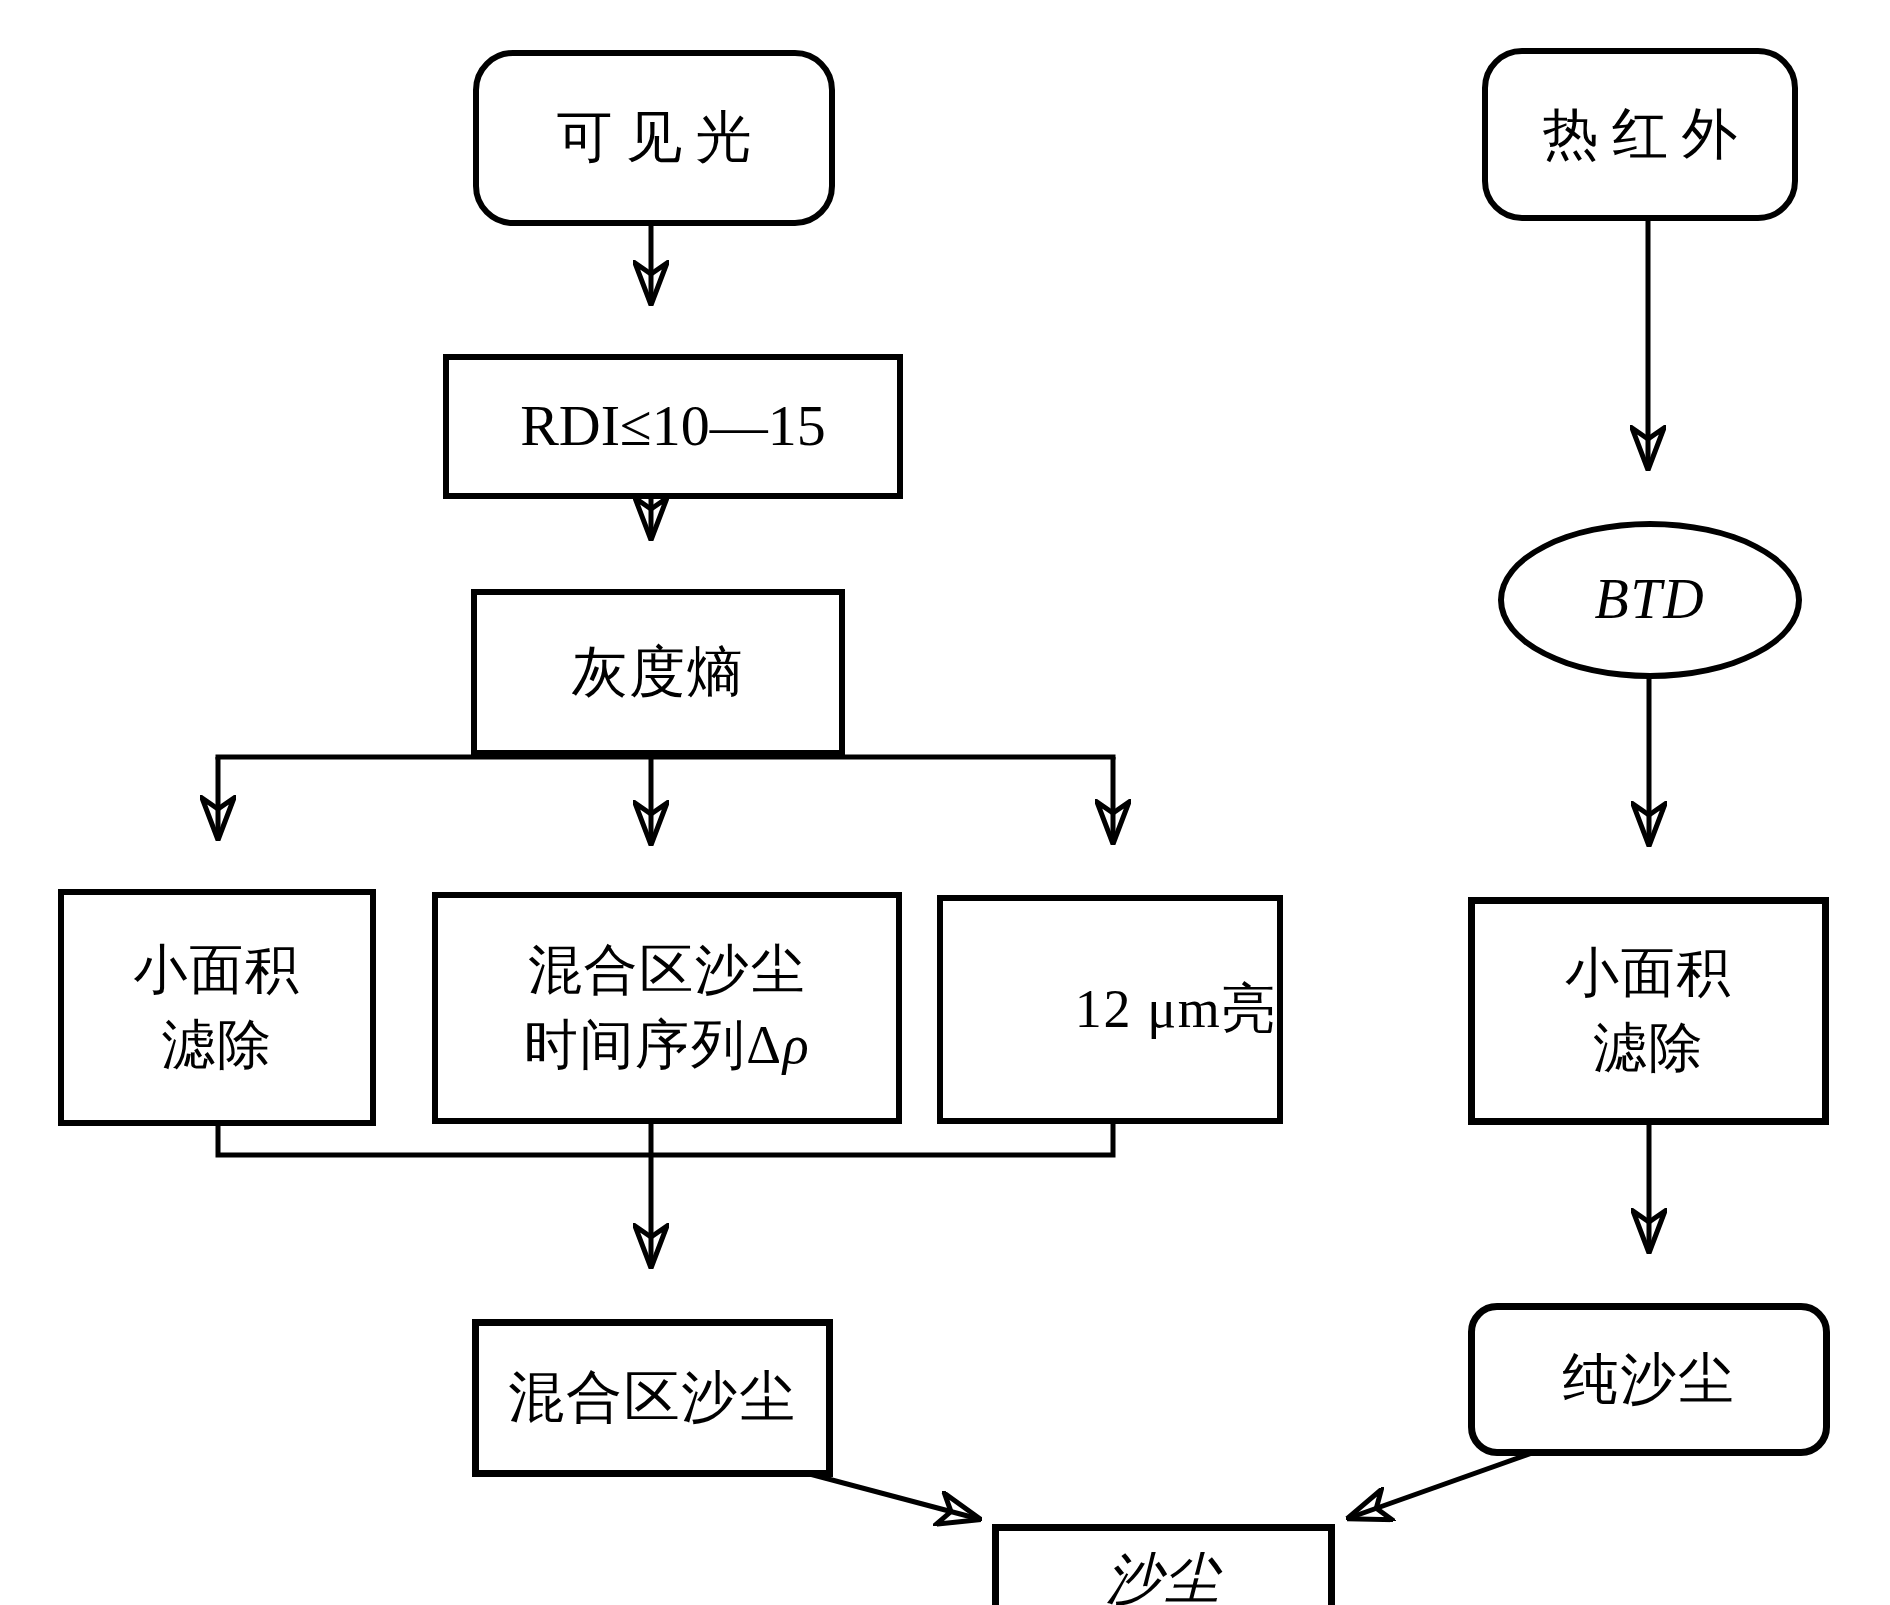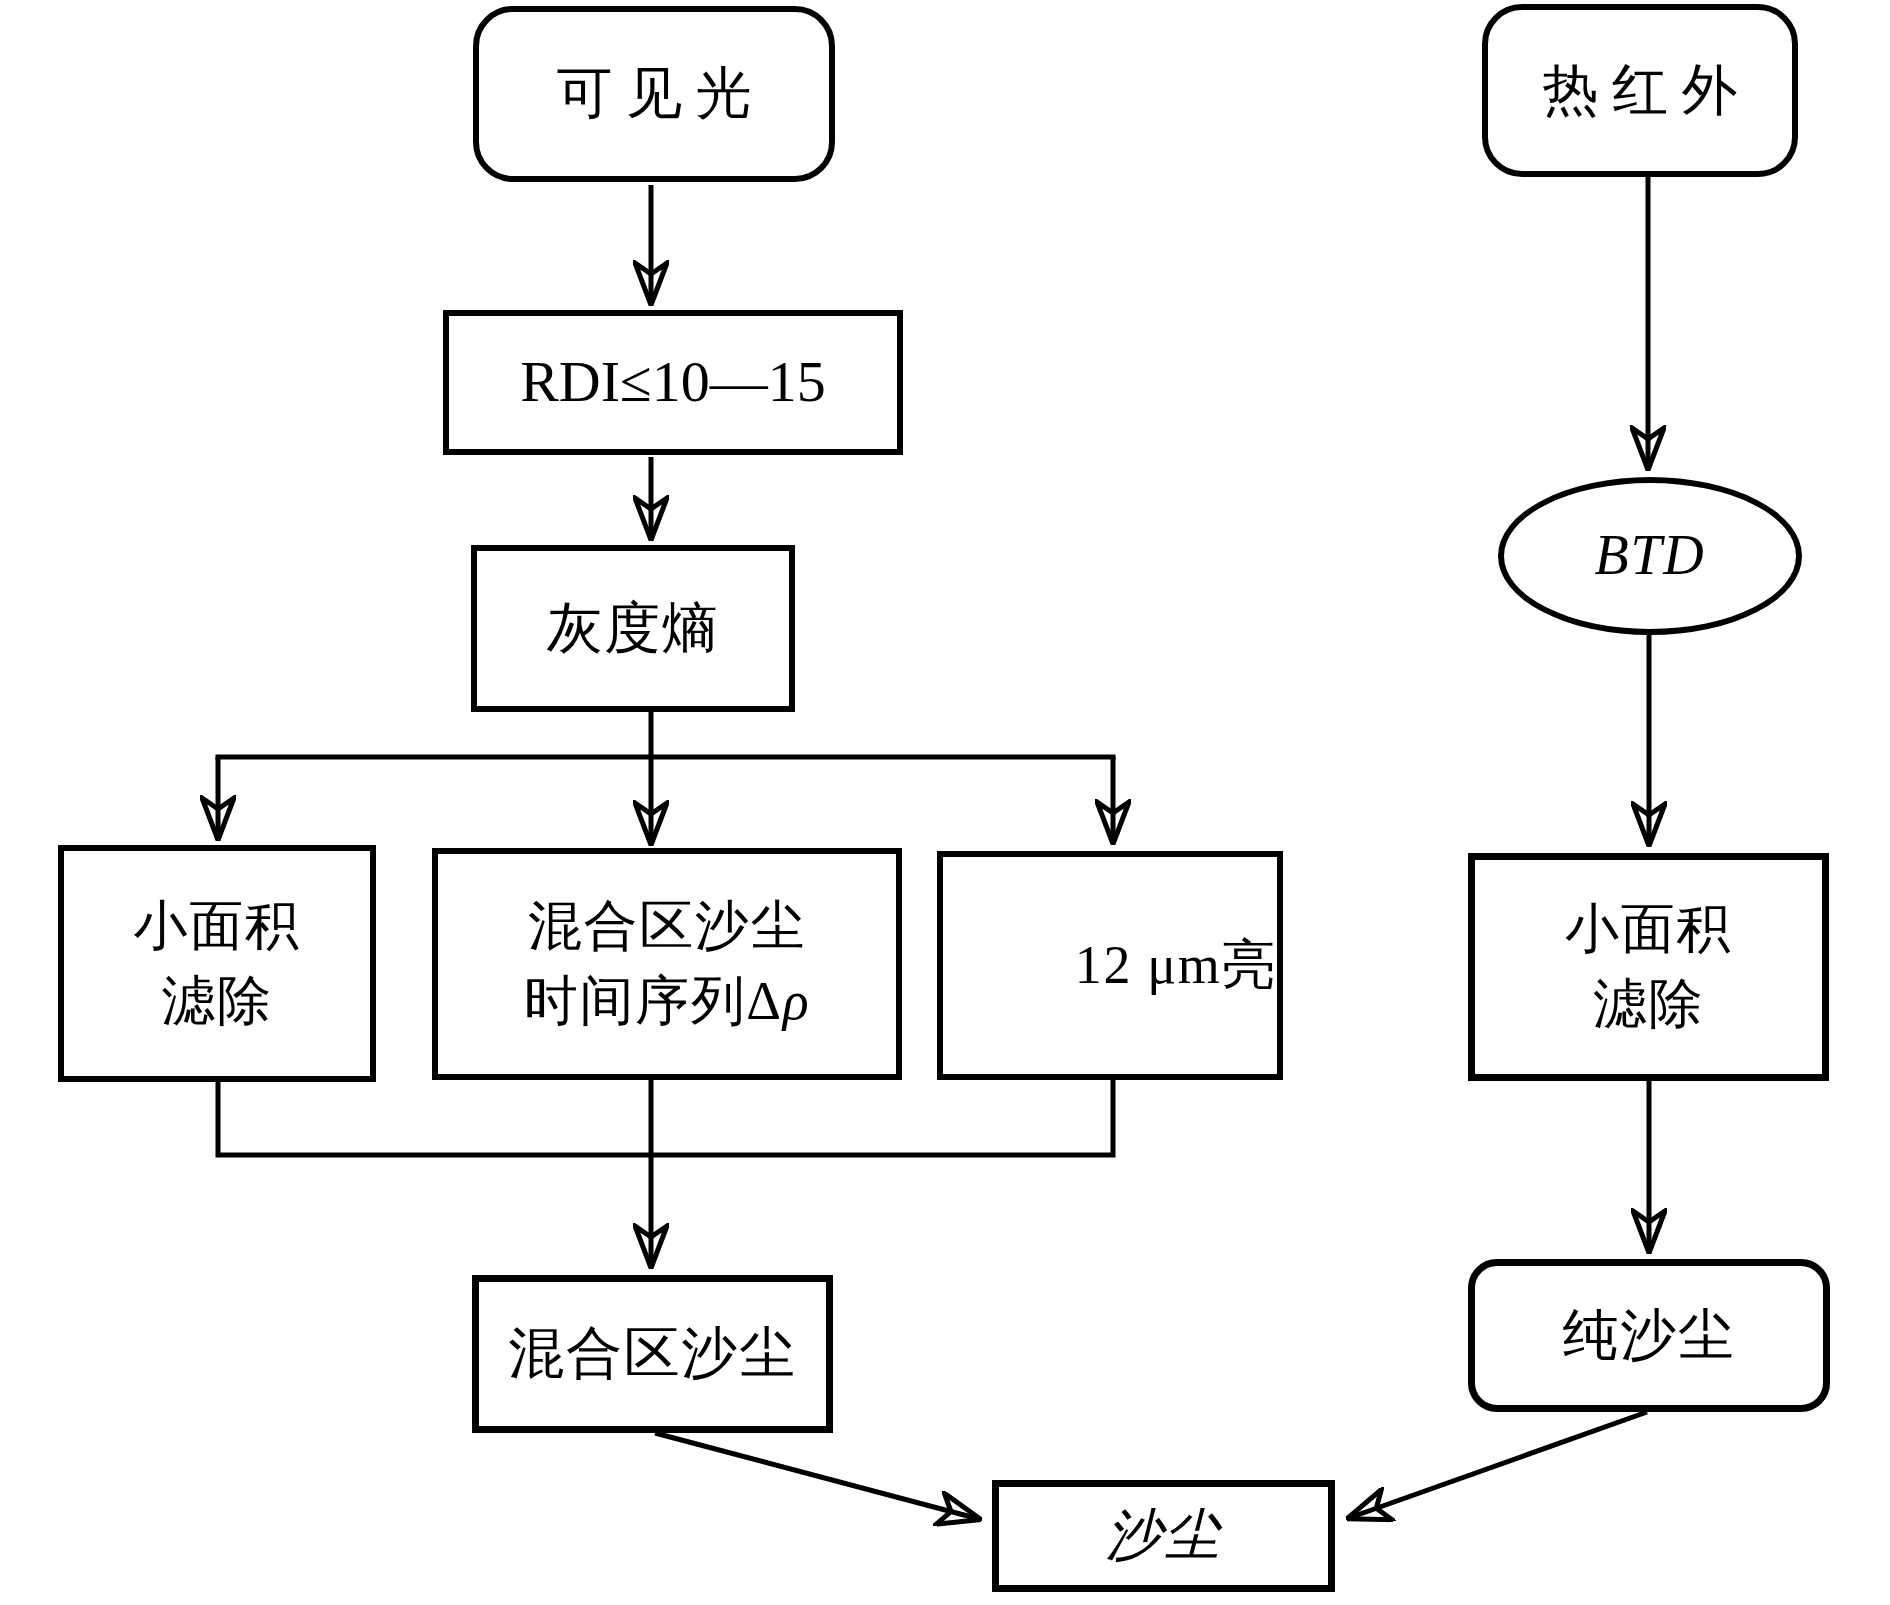--- a/index.html
+++ b/index.html
@@ -3,31 +3,31 @@
 <meta charset="utf-8">
 <style>
   html,body{margin:0;padding:0;background:#ffffff;}
   body{width:1890px;height:1605px;position:relative;overflow:hidden;
        font-family:"Liberation Serif","DejaVu Serif",serif;color:#000;}
   .canvas{position:absolute;left:0;top:0;width:1890px;height:1605px;}
   svg.edges{position:absolute;left:0;top:0;}
   svg.edges path{stroke:#000;stroke-width:5;fill:none;}
   .node{position:absolute;box-sizing:border-box;border:6px solid #000;background:#fff;
         display:flex;flex-direction:column;align-items:center;justify-content:center;
-        text-align:center;font-size:56px;line-height:1.38;letter-spacing:0.03em;white-space:nowrap;}
+        text-align:center;font-size:56px;line-height:1.38;letter-spacing:0.03em;white-space:nowrap;margin-top:44px;}
   .rounded{border-radius:40px;}
   .ellipse{border-radius:50%;font-style:italic;}
   .wide{letter-spacing:0.24em;text-indent:0.24em;}
   .bold{font-weight:normal;letter-spacing:0;}
   .two-line{font-size:54px;}
   .line{display:block;}
   .ital{font-style:italic;}
   #n-visible{left:473px;top:6px;width:362px;height:176px;}
   #n-rdi{left:443px;top:310px;width:460px;height:145px;font-size:58px;}
-  #n-gray{left:471px;top:545px;width:324px;height:167px;}
+  #n-gray{left:471px;top:545px;width:374px;height:167px;}
   #n-saL{left:58px;top:845px;width:318px;height:237px;}
   #n-refl{left:432px;top:848px;width:470px;height:232px;}
   #n-bt{left:937px;top:851px;width:346px;height:229px;align-items:flex-end;}
   #n-mixed{left:472px;top:1275px;width:361px;height:158px;border-width:7px;}
   #n-thermal{left:1482px;top:4px;width:316px;height:173px;}
   #n-btd{left:1498px;top:477px;width:304px;height:158px;}
   #n-saR{left:1468px;top:853px;width:361px;height:228px;border-width:7px;}
   #n-pure{left:1468px;top:1259px;width:362px;height:153px;border-width:7px;border-radius:29px;}
   #n-dust{left:992px;top:1480px;width:343px;height:112px;border-width:7px;font-style:italic;}
 </style>

